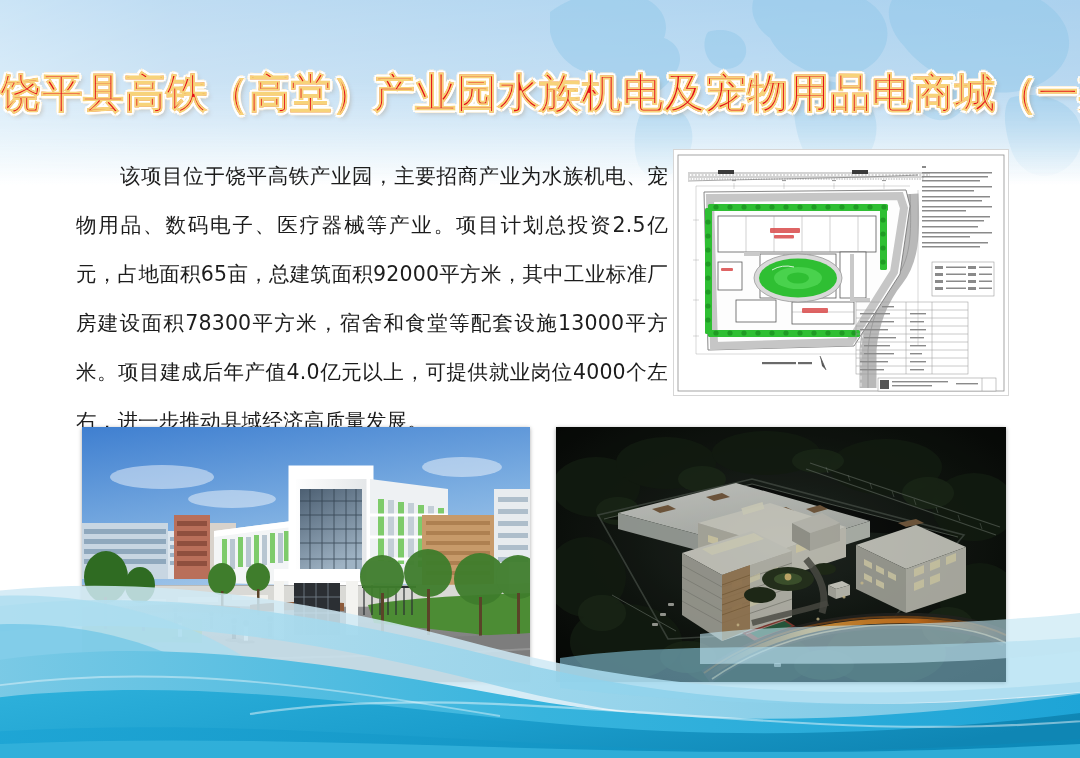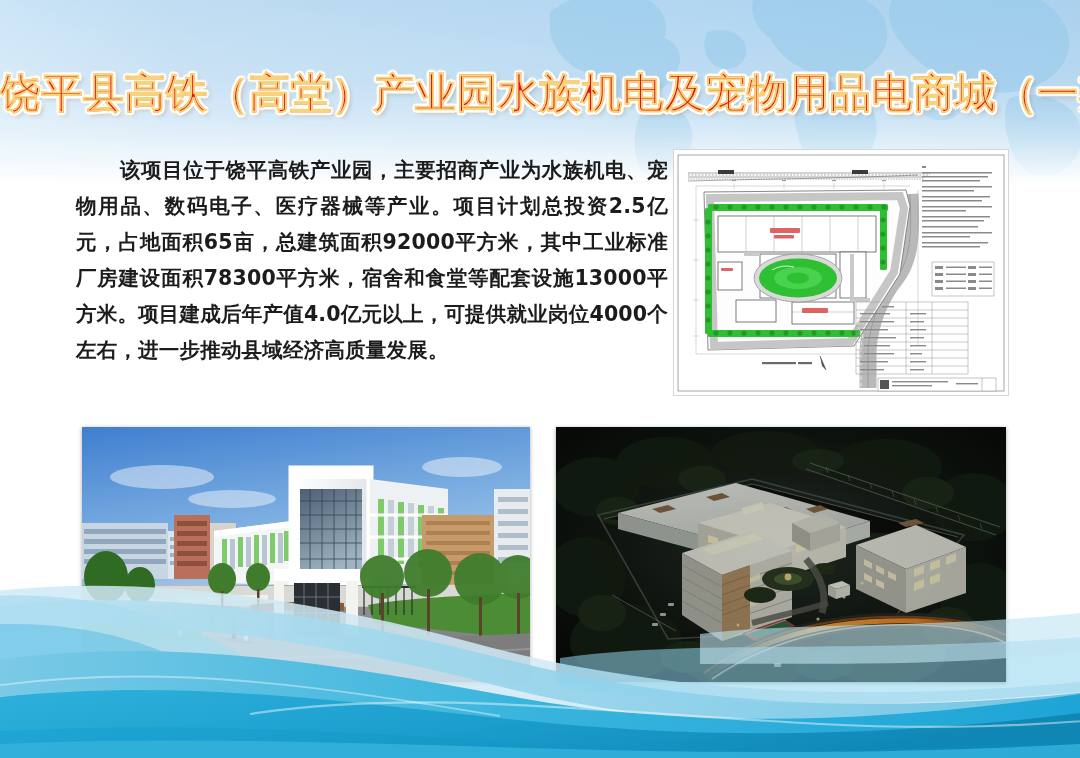--- a/index.html
+++ b/index.html
@@ -45,22 +45,22 @@
       -2px  2px 0 #ffffff,  2px  2px 0 #ffffff,
       -3px  0   0 #fdf3e0,  3px  0   0 #fdf3e0,
        0   -3px 0 #fdf3e0,  0    3px 0 #fdf3e0,
        3px  3px 5px rgba(120,60,0,.28);
   }
 
   
   .body-text{
     position:absolute;left:76px;top:152px;width:592px;
     font-family:"DejaVu Sans","Liberation Sans",sans-serif;
-    font-size:20.5px;font-weight:bold;color:#1c1c1c;
-    line-height:36px;text-align:justify;text-justify:inter-ideograph;
+    font-size:20.5px;font-weight:normal;color:#1c1c1c;
+    line-height:49px;text-align:justify;text-justify:inter-ideograph;
     text-indent:44px;
     letter-spacing:.2px;
   }
 
   
   .siteplan{
     position:absolute;left:674px;top:150px;width:334px;height:245px;
     background:#ffffff;overflow:hidden;
     box-shadow:0 0 0 1px #d6d6d6;
   }

